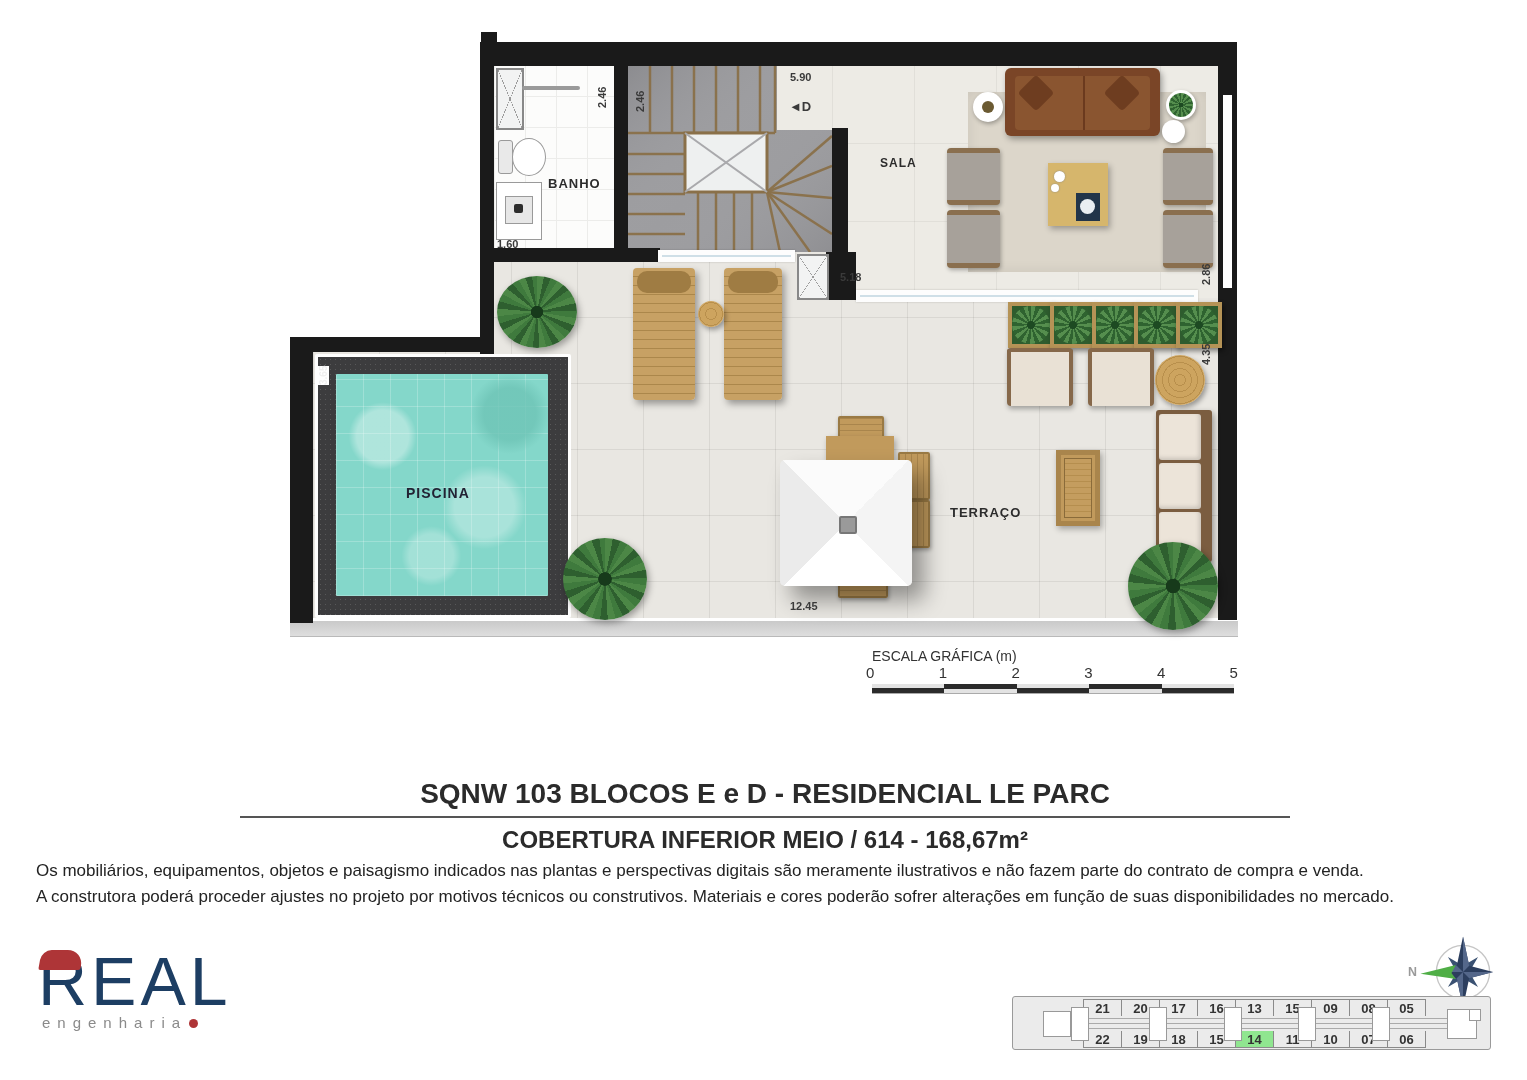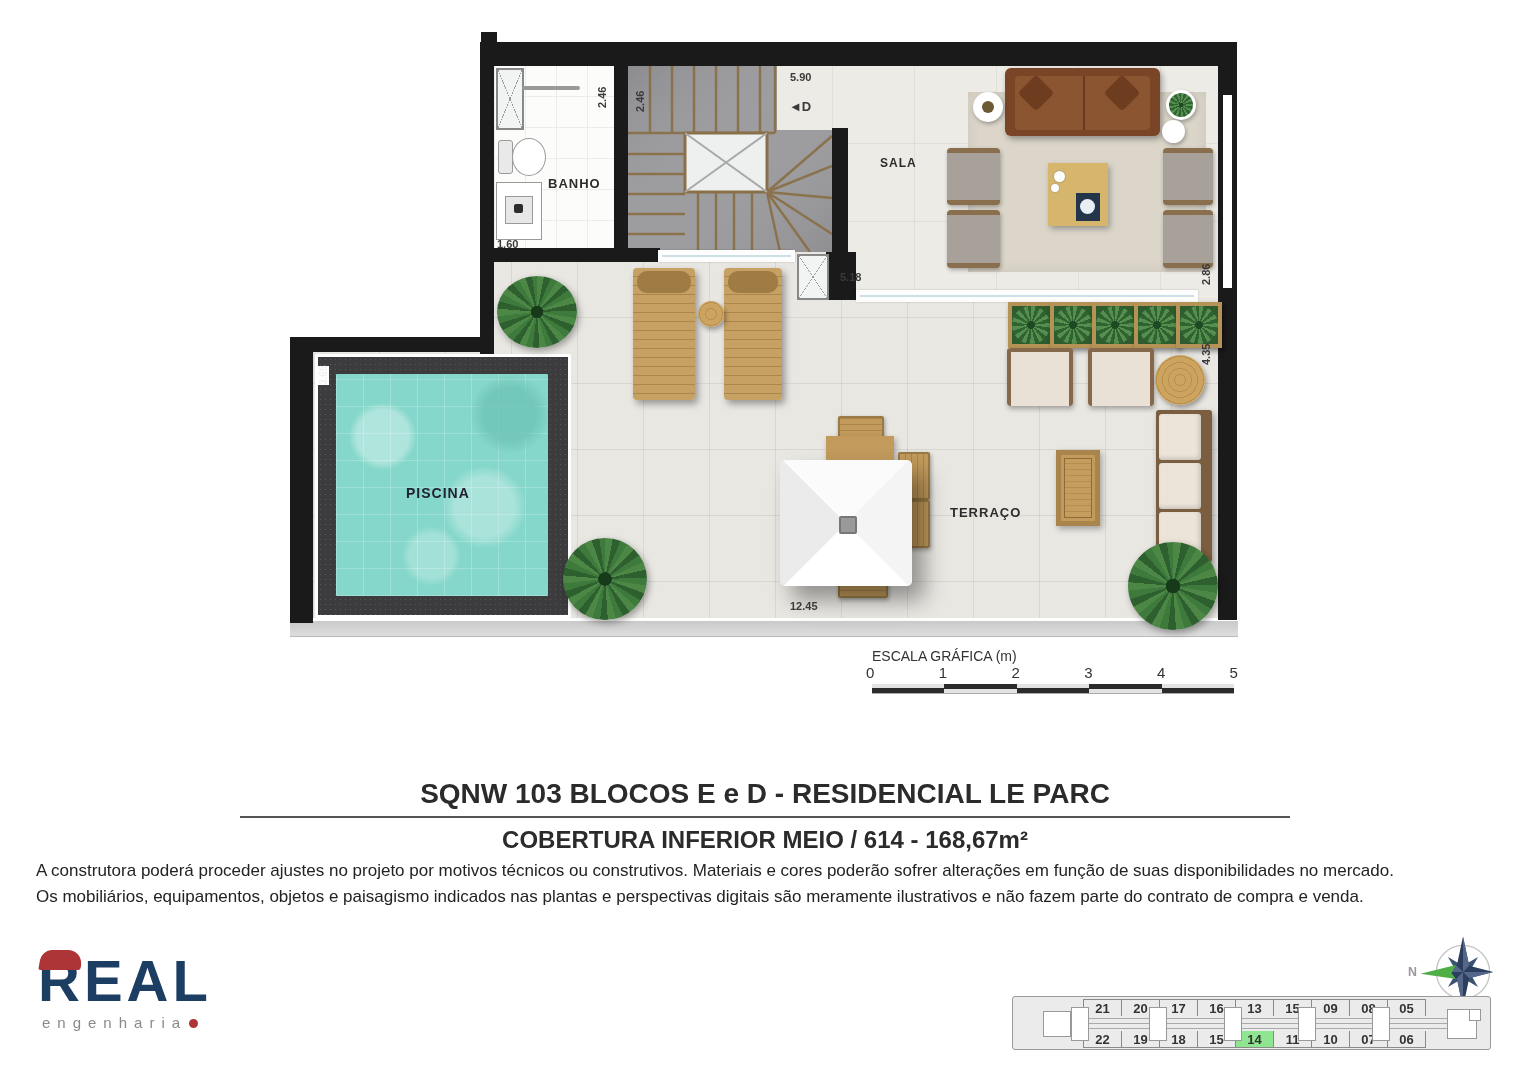--- a/index.html
+++ b/index.html
@@ -100,21 +100,21 @@
   .scale-bar .seg .dk{position:absolute;left:0;right:0;height:5px;background:#2b2b2b;}
   .scale-bar .seg.lo .dk{bottom:0;} .scale-bar .seg.hi .dk{top:0;}
   
   .title-block{position:absolute;text-align:center;color:#2b2b2b;}
   .main-title{font-size:28px;font-weight:bold;letter-spacing:0px;}
   .title-rule{border:none;border-top:2px solid #555;margin:6px 0 8px 0;}
   .sub-title{font-size:24px;font-weight:bold;}
   .disclaimer{position:absolute;font-size:17px;color:#232323;line-height:26px;white-space:nowrap;}
   
   .logo-real{position:absolute;}
-  .logo-word{position:relative;font-size:58px;font-weight:bold;letter-spacing:4px;color:#1d3e63;line-height:58px;}
+  .logo-word{position:relative;font-size:68px;font-weight:normal;letter-spacing:4px;color:#1d3e63;line-height:58px;}
   .logo-red{position:absolute;left:2px;top:-2px;width:42px;height:20px;background:#ae3537;
             border-radius:10px 16px 2px 2px;transform:skewX(-10deg);}
   .logo-tag{font-size:15px;letter-spacing:7px;color:#8a8a8a;margin-top:4px;padding-left:4px;}
   .logo-dot{display:inline-block;width:9px;height:9px;border-radius:50%;background:#ae3537;margin-left:2px;}
   
   .keyplan{position:absolute;background:#ebebeb;border:1px solid #9a9a9a;border-radius:3px;}
   .kp-row{position:absolute;display:flex;}
   .kp-cell{width:37px;height:16px;border-left:1px solid #8a8a8a;display:flex;align-items:center;justify-content:center;
            font-size:13px;font-weight:bold;color:#333;}
   .kp-cell:last-child{border-right:1px solid #8a8a8a;}
@@ -334,22 +334,22 @@
     </div>
   </div>
 
   <div class="title-block" style="left:240px;top:778px;width:1050px;">
     <div class="main-title">SQNW 103 BLOCOS E e D -  RESIDENCIAL LE PARC</div>
     <hr class="title-rule">
     <div class="sub-title">COBERTURA INFERIOR MEIO / 614 - 168,67m²</div>
   </div>
 
   <div class="disclaimer" style="left:36px;top:858px;">
+    <div>Os mobiliários, equipamentos, objetos e paisagismo indicados nas plantas e perspectivas digitais são meramente ilustrativos e não fazem parte do contrato de compra e venda.</div>
     <div>A construtora poderá proceder ajustes no projeto por motivos técnicos ou construtivos. Materiais e cores poderão sofrer alterações em função de suas disponibilidades no mercado.</div>
-    <div>Os mobiliários, equipamentos, objetos e paisagismo indicados nas plantas e perspectivas digitais são meramente ilustrativos e não fazem parte do contrato de compra e venda.</div>
   </div>
 
   <div class="logo-real" style="left:38px;top:952px;">
     <div class="logo-word">
       <span>REAL</span>
       <div class="logo-red"></div>
     </div>
     <div class="logo-tag">
       <span>engenharia</span><span class="logo-dot"></span>
     </div>

